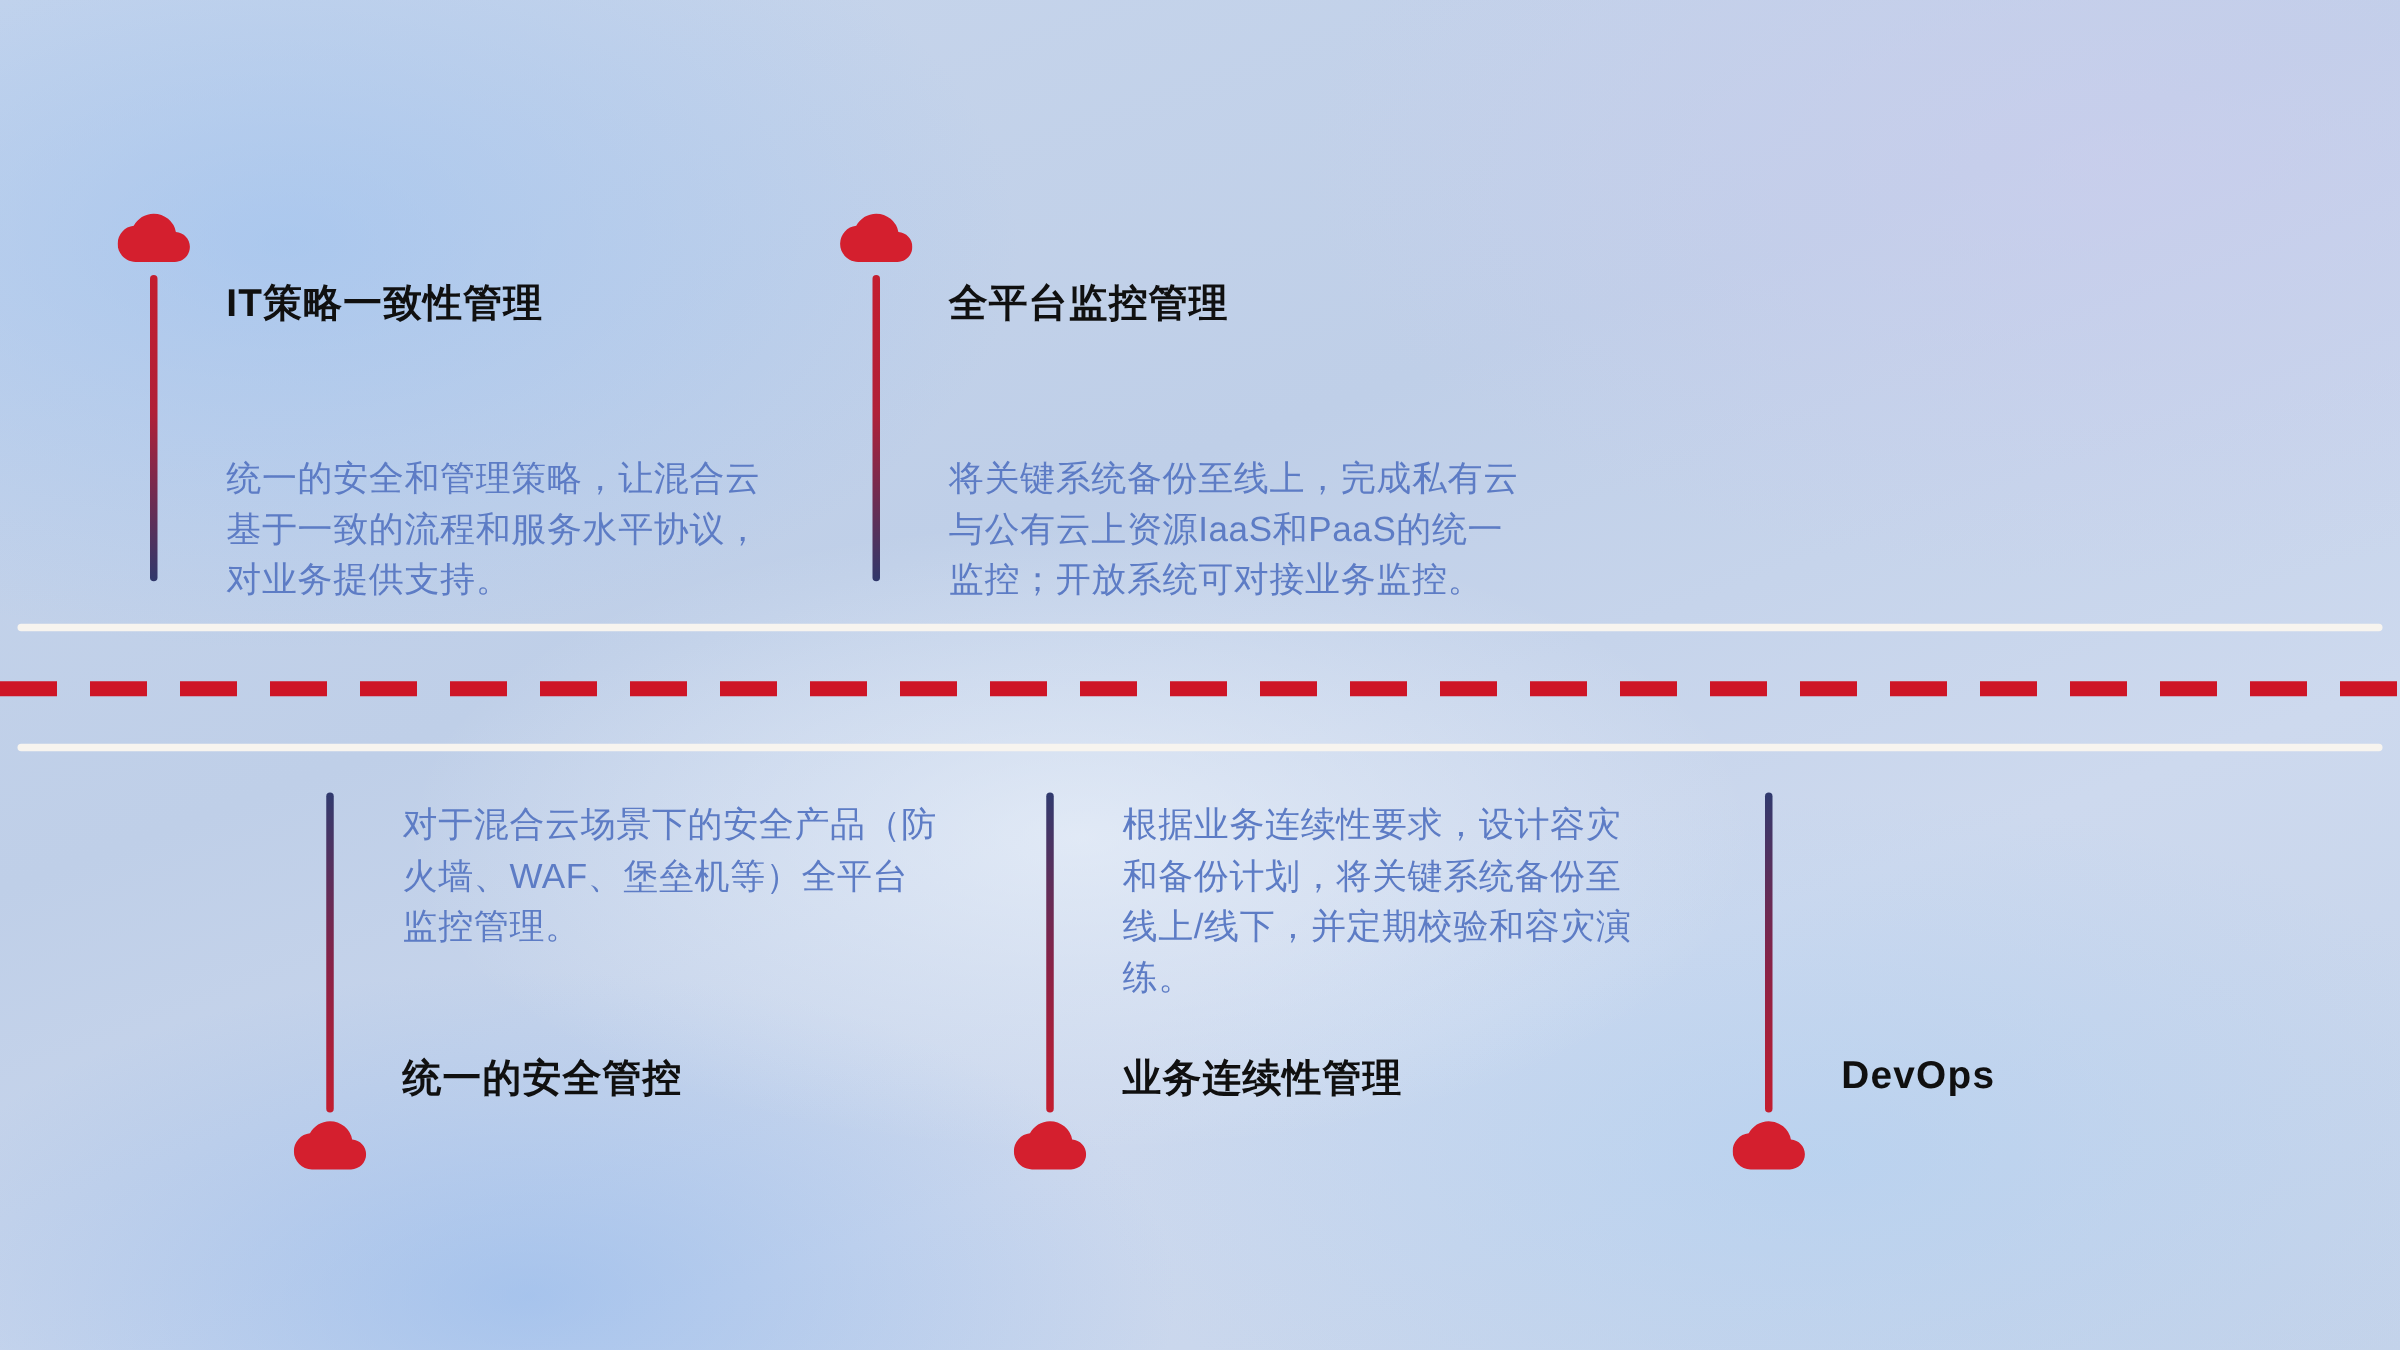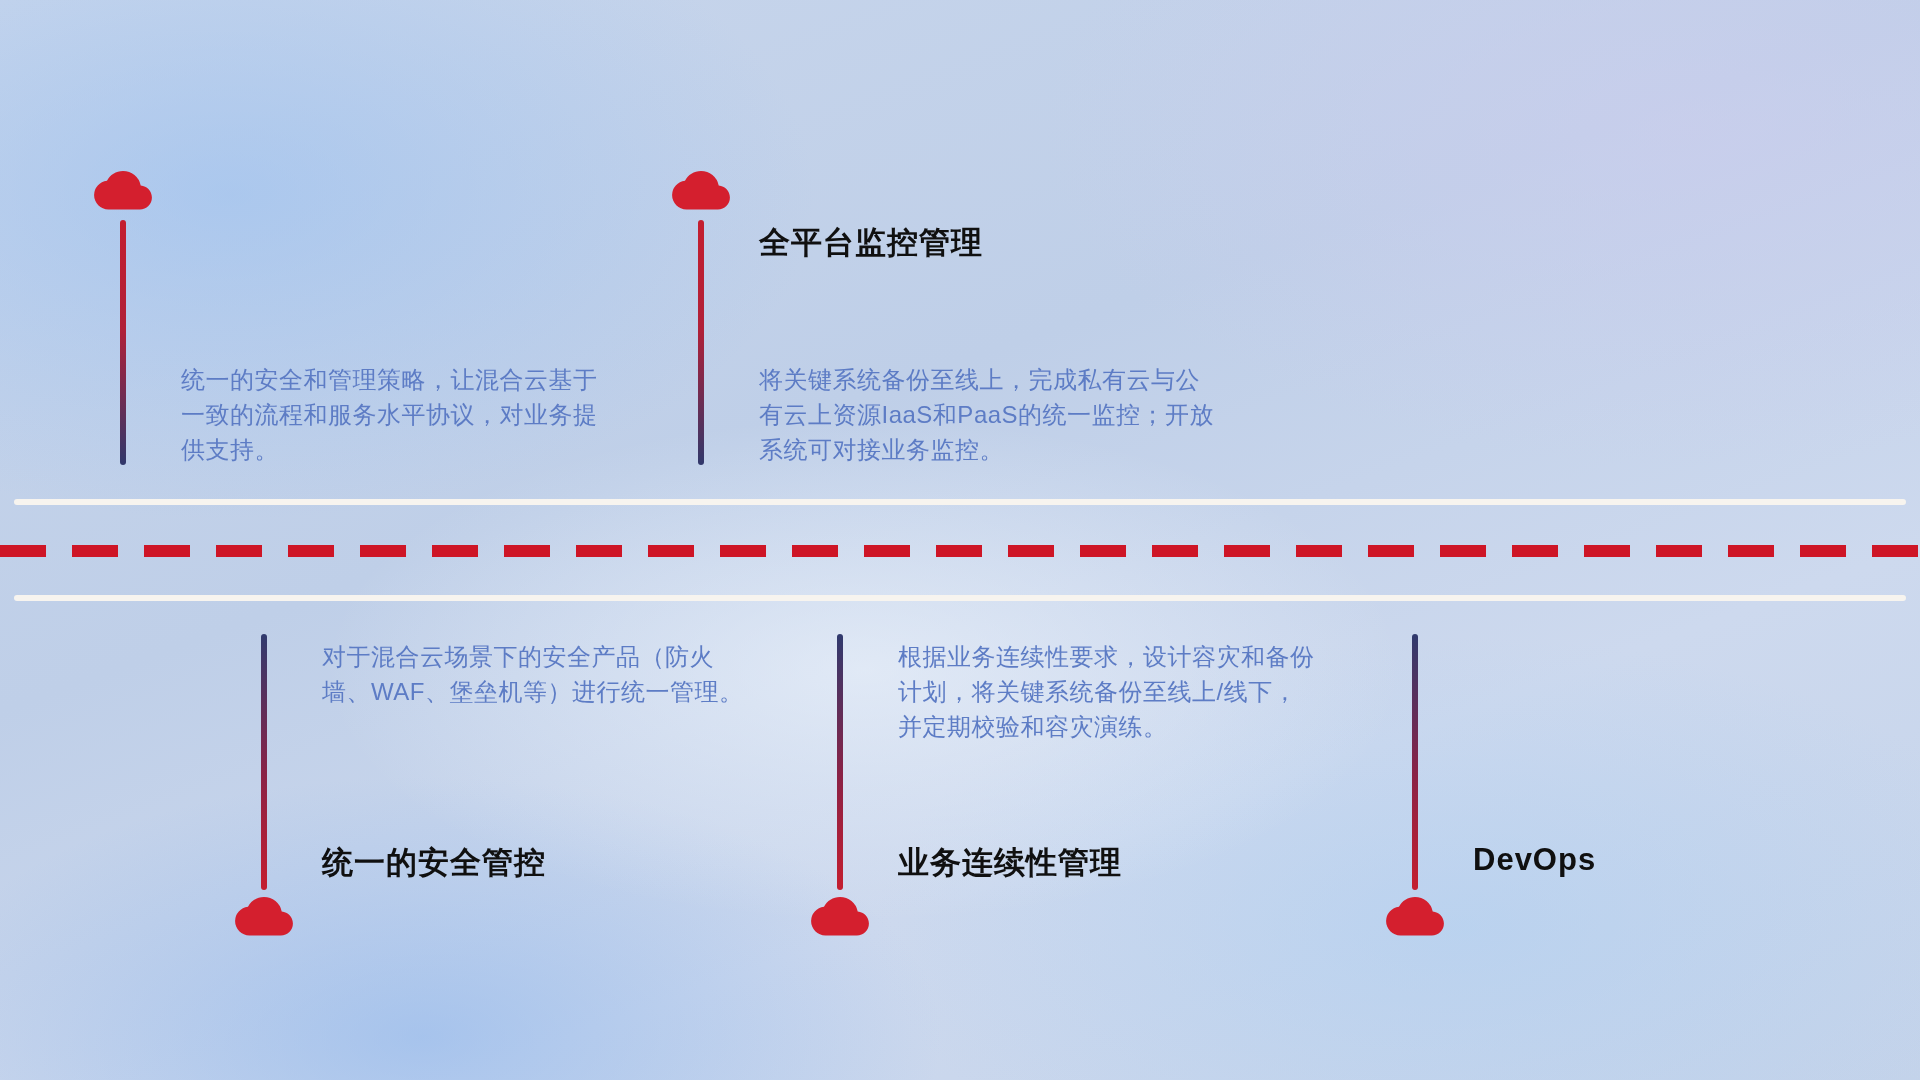--- a/index.html
+++ b/index.html
@@ -53,59 +53,60 @@
   .item-title {
     position:absolute; left:87px;
     font-size:31px; font-weight:bold; color:#101010; letter-spacing:1px;
     white-space:nowrap;
   }
   .top-item .item-title { top:52px; }
   .bottom-item .item-title { top:208px; }
 
   .item-desc {
     position:absolute; left:87px;
-    font-size:24px; line-height:1.45; color:#5d7cc5; letter-spacing:0.5px;
+    font-size:28px; line-height:1.45; color:#5d7cc5; letter-spacing:0.5px;
   }
   .top-item .item-desc { top:193px; }
   .bottom-item .item-desc { top:6px; }
 </style>
 </head>
 <body>
 
 <div class="canvas">
 
   <div class="road-line top"></div>
   <div class="road-dash"></div>
   <div class="road-line bottom"></div>
 
   <div class="item top-item" style="left:94px">
     <div class="cloud">
       <svg width="58" height="40" viewBox="0 3.6 24 16.6">
           <path fill="#d41f2e" d="M19.35 10.04A7.49 7.49 0 0 0 12 4C9.11 4 6.6 5.64 5.35 8.04A5.994 5.994 0 0 0 0 14c0 3.31 2.69 6 6 6h13c2.76 0 5-2.24 5-5 0-2.64-2.05-4.78-4.65-4.96z"></path>
         </svg>
     </div>
     <div class="stem"></div>
+    <div class="item-title">IT策略一致性管理</div>
     <div class="item-desc" style="width:428px">统一的安全和管理策略，让混合云基于一致的流程和服务水平协议，对业务提供支持。</div>
   </div>
 
   <div class="item top-item" style="left:672px">
     <div class="cloud">
       <svg width="58" height="40" viewBox="0 3.6 24 16.6">
           <path fill="#d41f2e" d="M19.35 10.04A7.49 7.49 0 0 0 12 4C9.11 4 6.6 5.64 5.35 8.04A5.994 5.994 0 0 0 0 14c0 3.31 2.69 6 6 6h13c2.76 0 5-2.24 5-5 0-2.64-2.05-4.78-4.65-4.96z"></path>
         </svg>
     </div>
     <div class="stem"></div>
     <div class="item-title">全平台监控管理</div>
     <div class="item-desc" style="width:465px">将关键系统备份至线上，完成私有云与公有云上资源IaaS和PaaS的统一监控；开放系统可对接业务监控。</div>
   </div>
 
 
   <div class="item bottom-item" style="left:235px">
     <div class="stem"></div>
-    <div class="item-desc" style="width:432px">对于混合云场景下的安全产品（防火墙、WAF、堡垒机等）进行统一管理。</div>
+    <div class="item-desc" style="width:432px">对于混合云场景下的安全产品（防火墙、WAF、堡垒机等）全平台监控管理。</div>
     <div class="item-title">统一的安全管控</div>
     <div class="cloud">
       <svg width="58" height="40" viewBox="0 3.6 24 16.6">
           <path fill="#d41f2e" d="M19.35 10.04A7.49 7.49 0 0 0 12 4C9.11 4 6.6 5.64 5.35 8.04A5.994 5.994 0 0 0 0 14c0 3.31 2.69 6 6 6h13c2.76 0 5-2.24 5-5 0-2.64-2.05-4.78-4.65-4.96z"></path>
         </svg>
     </div>
   </div>
 
   <div class="item bottom-item" style="left:811px">
     <div class="stem"></div>

